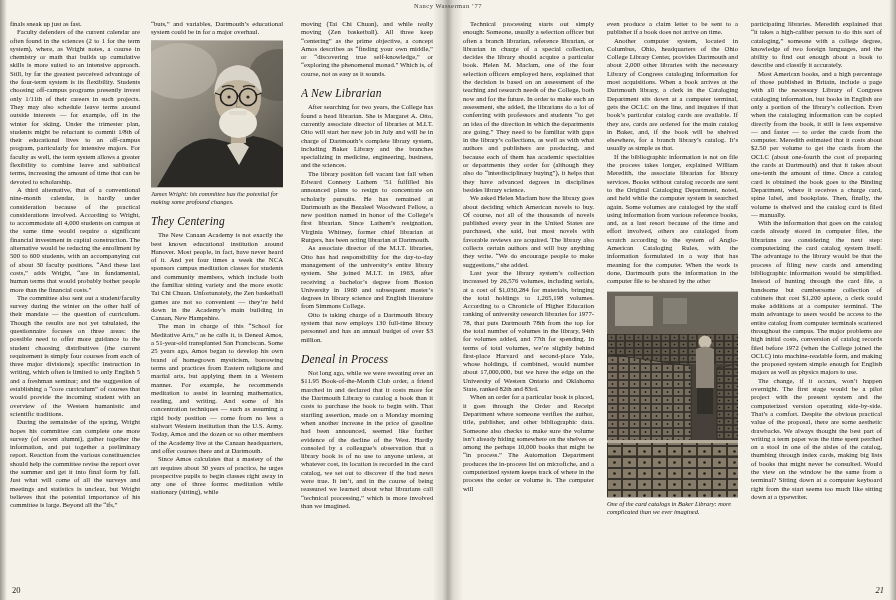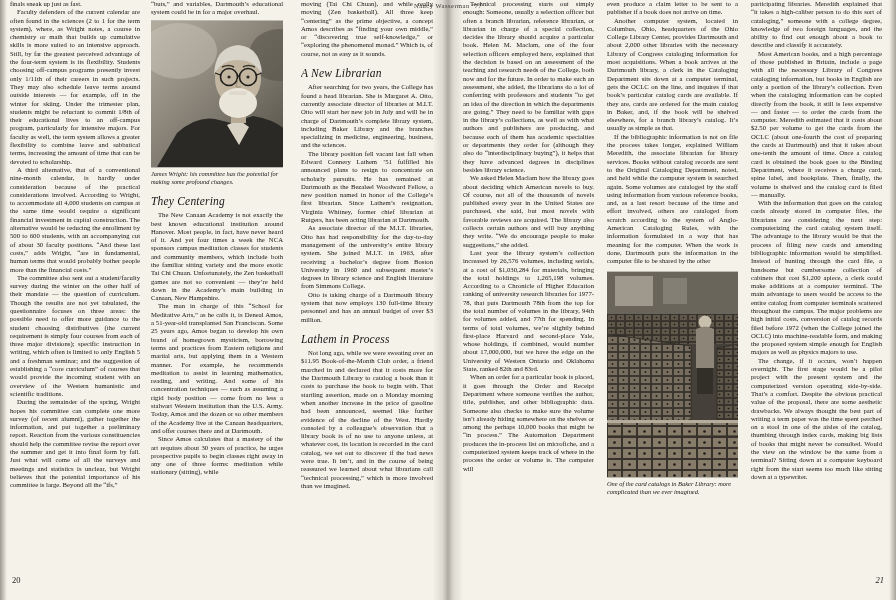--- a/index.html
+++ b/index.html
@@ -10,42 +10,42 @@
     color:#161513;
   }
   .edge-left{position:absolute;left:0;top:0;width:7px;height:600px;
     background:linear-gradient(to right,rgba(50,45,35,.45),rgba(0,0,0,0));pointer-events:none;}
   .edge-right{position:absolute;right:0;top:0;width:7px;height:600px;
     background:linear-gradient(to left,rgba(50,45,35,.40),rgba(0,0,0,0));pointer-events:none;}
   .gutter{position:absolute;left:433px;top:0;width:30px;height:600px;pointer-events:none;
     background:linear-gradient(to right,rgba(40,35,25,0),rgba(40,35,25,.12) 32%,rgba(40,35,25,.34) 50%,rgba(40,35,25,.12) 68%,rgba(40,35,25,0));}
   .credit{position:absolute;top:2px;left:0;right:0;text-align:center;
     font-size:6.5px;letter-spacing:.5px;color:#3c3a35;}
-  .col{position:absolute;top:0;height:574px;overflow:hidden;
+  .col{position:absolute;top:20px;height:574px;overflow:hidden;
     font-size:6.7px;line-height:1.24;text-align:justify;}
   #L1{left:10px;width:130px;}
   #L2{left:151px;width:132px;}
   #L3{left:301px;width:132px;}
   #R1{left:463px;width:131px;}
   #R2{left:607px;width:131px;}
   #R3{left:751px;width:131px;}
   .para{margin:0;text-indent:7px;}
   .noindent{text-indent:0;}
   .heading{font-size:11.5px;font-style:italic;font-weight:normal;
     margin:8px 0 3px 0;letter-spacing:.2px;}
   .photo{margin:4px 0 2px 0;box-shadow:0 0 0 .5px rgba(20,18,14,.5);
     background:#777;overflow:hidden;}
   .photo svg{display:block;}
   .photo-wright{width:146px;height:146px;}
   .photo-catalog{width:142px;height:205px;margin-top:6px;}
   .caption{font-size:6.4px;font-style:italic;line-height:1.28;
     margin:3px 0 0 0;text-align:left;}
   .caption-wright{width:146px;}
   .caption-catalog{width:142px;}
-  .pageno{position:absolute;bottom:15px;font-size:8.5px;color:#1d1c19;}
+  .pageno{position:absolute;bottom:5px;font-size:8.5px;color:#1d1c19;}
   .pageno-left{left:12px;}
   .pageno-right{right:12px;font-style:italic;}
 </style>
 </head>
 <body>
 
 <div class="spread">
   <div class="edge-left"></div>
   <div class="edge-right"></div>
   <div class="gutter"></div>
@@ -108,21 +108,21 @@
 
   <div class="col" id="L3">
     <p class="para noindent">moving (Tai Chi Chuan), and while really moving (Zen basketball). All three keep “centering” as the prime objective, a concept Amos describes as “finding your own middle,” or “discovering true self-knowledge,” or “exploring the phenomenal monad.” Which is, of course, not as easy as it sounds.</p>
     <h3 class="heading">A New Librarian</h3>
     <div>
         <p class="para">After searching for two years, the College has found a head librarian. She is Margaret A. Otto, currently associate director of libraries at M.I.T. Otto will start her new job in July and will be in charge of Dartmouth’s complete library system, including Baker Library and the branches specializing in medicine, engineering, business, and the sciences.</p>
         <p class="para">The library position fell vacant last fall when Edward Connery Lathem ’51 fulfilled his announced plans to resign to concentrate on scholarly pursuits. He has remained at Dartmouth as the Bezaleel Woodward Fellow, a new position named in honor of the College’s first librarian. Since Lathem’s resignation, Virginia Whitney, former chief librarian at Rutgers, has been acting librarian at Dartmouth.</p>
         <p class="para">As associate director of the M.I.T. libraries, Otto has had responsibility for the day-to-day management of the university’s entire library system. She joined M.I.T. in 1963, after receiving a bachelor’s degree from Boston University in 1960 and subsequent master’s degrees in library science and English literature from Simmons College.</p>
         <p class="para">Otto is taking charge of a Dartmouth library system that now employs 130 full-time library personnel and has an annual budget of over $3 million.</p>
       </div>
-    <h3 class="heading">Lathem in Process</h3>
+    <h3 class="heading">Deneal in Process</h3>
     <div>
         <p class="para">Not long ago, while we were sweating over an $11.95 Book-of-the-Month Club order, a friend marched in and declared that it costs more for the Dartmouth Library to catalog a book than it costs to purchase the book to begin with. That startling assertion, made on a Monday morning when another increase in the price of gasoline had been announced, seemed like further evidence of the decline of the West. Hardly consoled by a colleague’s observation that a library book is of no use to anyone unless, at whatever cost, its location is recorded in the card catalog, we set out to discover if the bad news were true. It isn’t, and in the course of being reassured we learned about what librarians call “technical processing,” which is more involved than we imagined.</p>
       </div>
   </div>
 
   <div class="col" id="R1">
     <div>
         <p class="para">Technical processing starts out simply enough: Someone, usually a selection officer but often a branch librarian, reference librarian, or librarian in charge of a special collection, decides the library should acquire a particular book. Helen M. Maclam, one of the four selection officers employed here, explained that the decision is based on an assessment of the teaching and research needs of the College, both now and for the future. In order to make such an assessment, she added, the librarians do a lot of conferring with professors and students “to get an idea of the direction in which the departments are going.” They need to be familiar with gaps in the library’s collections, as well as with what authors and publishers are producing, and because each of them has academic specialties or departments they order for (although they also do “interdisciplinary buying”), it helps that they have advanced degrees in disciplines besides library science.</p>
         <p class="para">We asked Helen Maclam how the library goes about deciding which American novels to buy. Of course, not all of the thousands of novels published every year in the United States are purchased, she said, but most novels with favorable reviews are acquired. The library also collects certain authors and will buy anything they write. “We do encourage people to make suggestions,” she added.</p>
         <p class="para">Last year the library system’s collection increased by 26,576 volumes, including serials, at a cost of $1,030,284 for materials, bringing the total holdings to 1,265,198 volumes. According to a Chronicle of Higher Education ranking of university research libraries for 1977-78, that puts Dartmouth 78th from the top for the total number of volumes in the library, 94th for volumes added, and 77th for spending. In terms of total volumes, we’re slightly behind first-place Harvard and second-place Yale, whose holdings, if combined, would number about 17,000,000, but we have the edge on the University of Western Ontario and Oklahoma State, ranked 82th and 83rd.</p>

